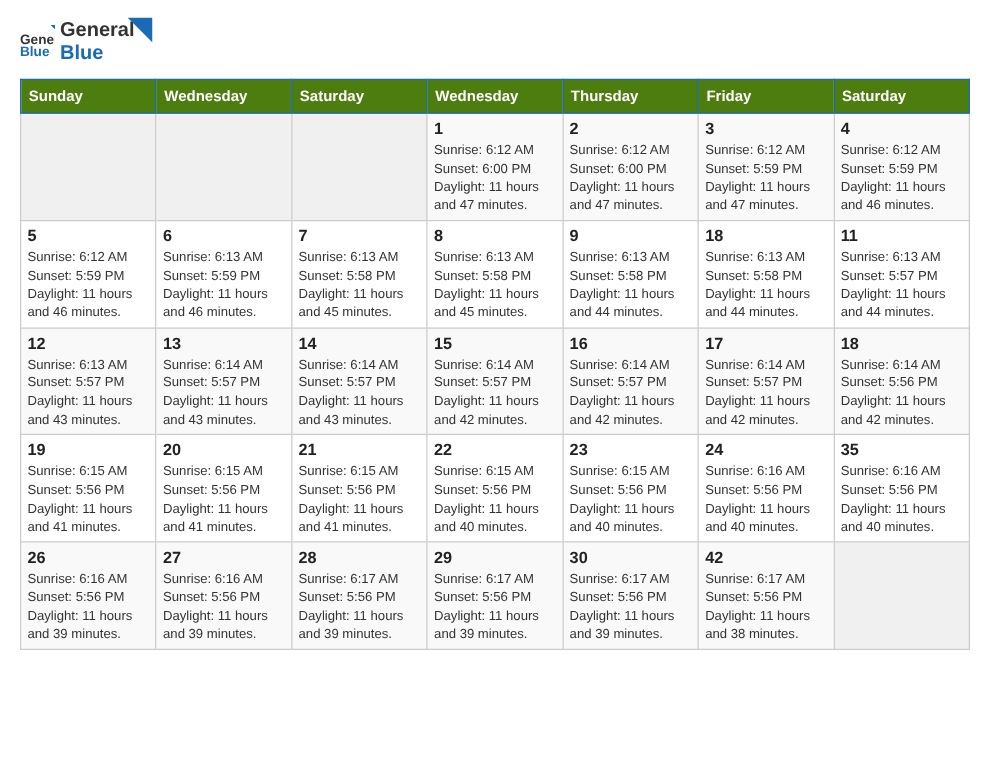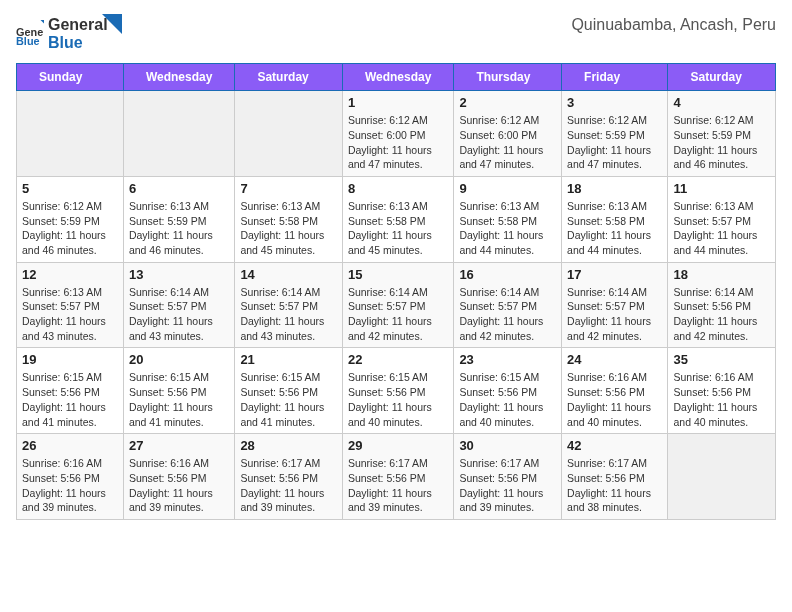--- a/index.html
+++ b/index.html
@@ -28,24 +28,24 @@
     .title-block { text-align: right; }
     .month-title { font-size: 36px; font-weight: bold; color: #333; }
     .subtitle { font-size: 16px; color: #555; }
 
     .calendar {
       width: 100%;
       border-collapse: collapse;
       font-size: 11px;
     }
     .calendar thead th {
-      background-color: #8b5cf6;
+      background-color: #4d7c0f;
       color: #fff;
       text-align: left;
-      padding: 6px 22px;
+      padding: 6px 6px;
       font-size: 12px;
       border: 1px solid #1a6bb5;
     }
     .calendar tbody td {
       border: 1px solid #ccc;
       vertical-align: top;
       padding: 4px 5px;
       width: calc(100% / 7);
       min-height: 80px;
       background: #fff;
@@ -84,21 +84,20 @@
     </svg>
     <div style="display:flex;flex-direction:column;line-height:1.1;">
       <span style="font-size:16px;font-weight:bold;color:#333;">General</span>
       <span style="font-size:16px;font-weight:bold;color:#1a6bb5;">Blue</span>
     </div>
     <svg width="20" height="32" viewBox="0 0 20 32" style="margin-left:-10px;margin-top:-8px;">
       <polygon points="0,0 20,0 20,20" fill="#1a6bb5"></polygon>
     </svg>
   </div>
   <div class="title-block">
-    <div class="subtitle">Quinuabamba, Ancash, Peru</div>
   </div>
 </div>
 
 <table class="calendar">
   <thead>
     <tr>
     <th>Sunday</th>
         <th>Wednesday</th>
         <th>Saturday</th>
         <th>Wednesday</th>

